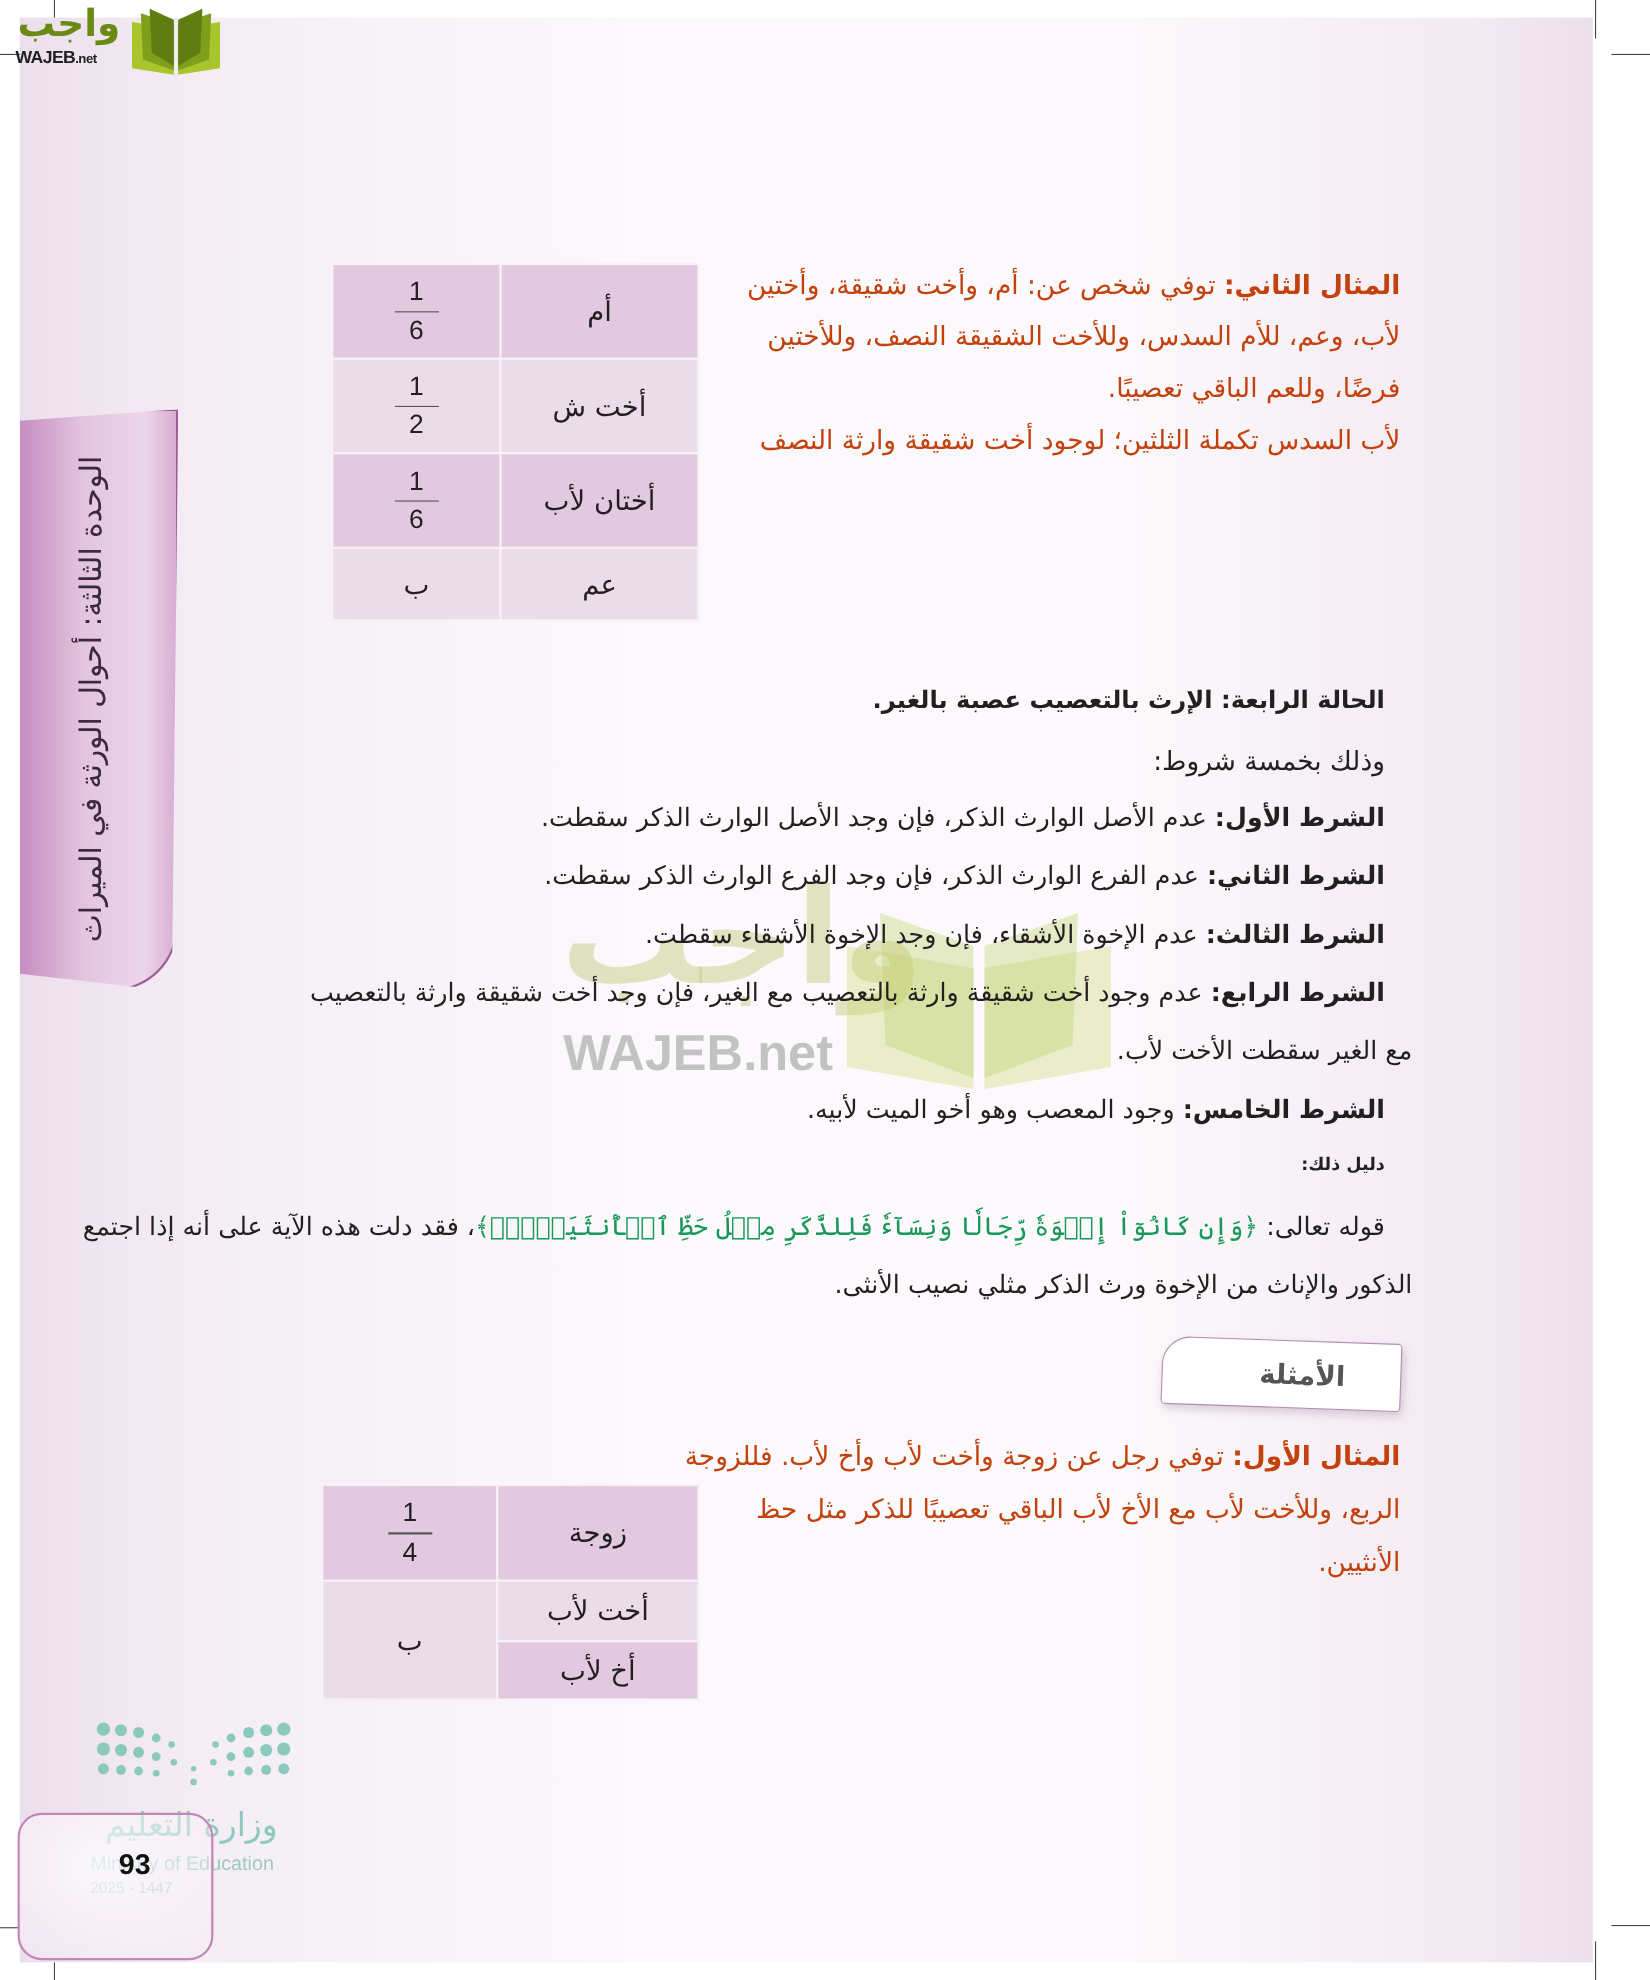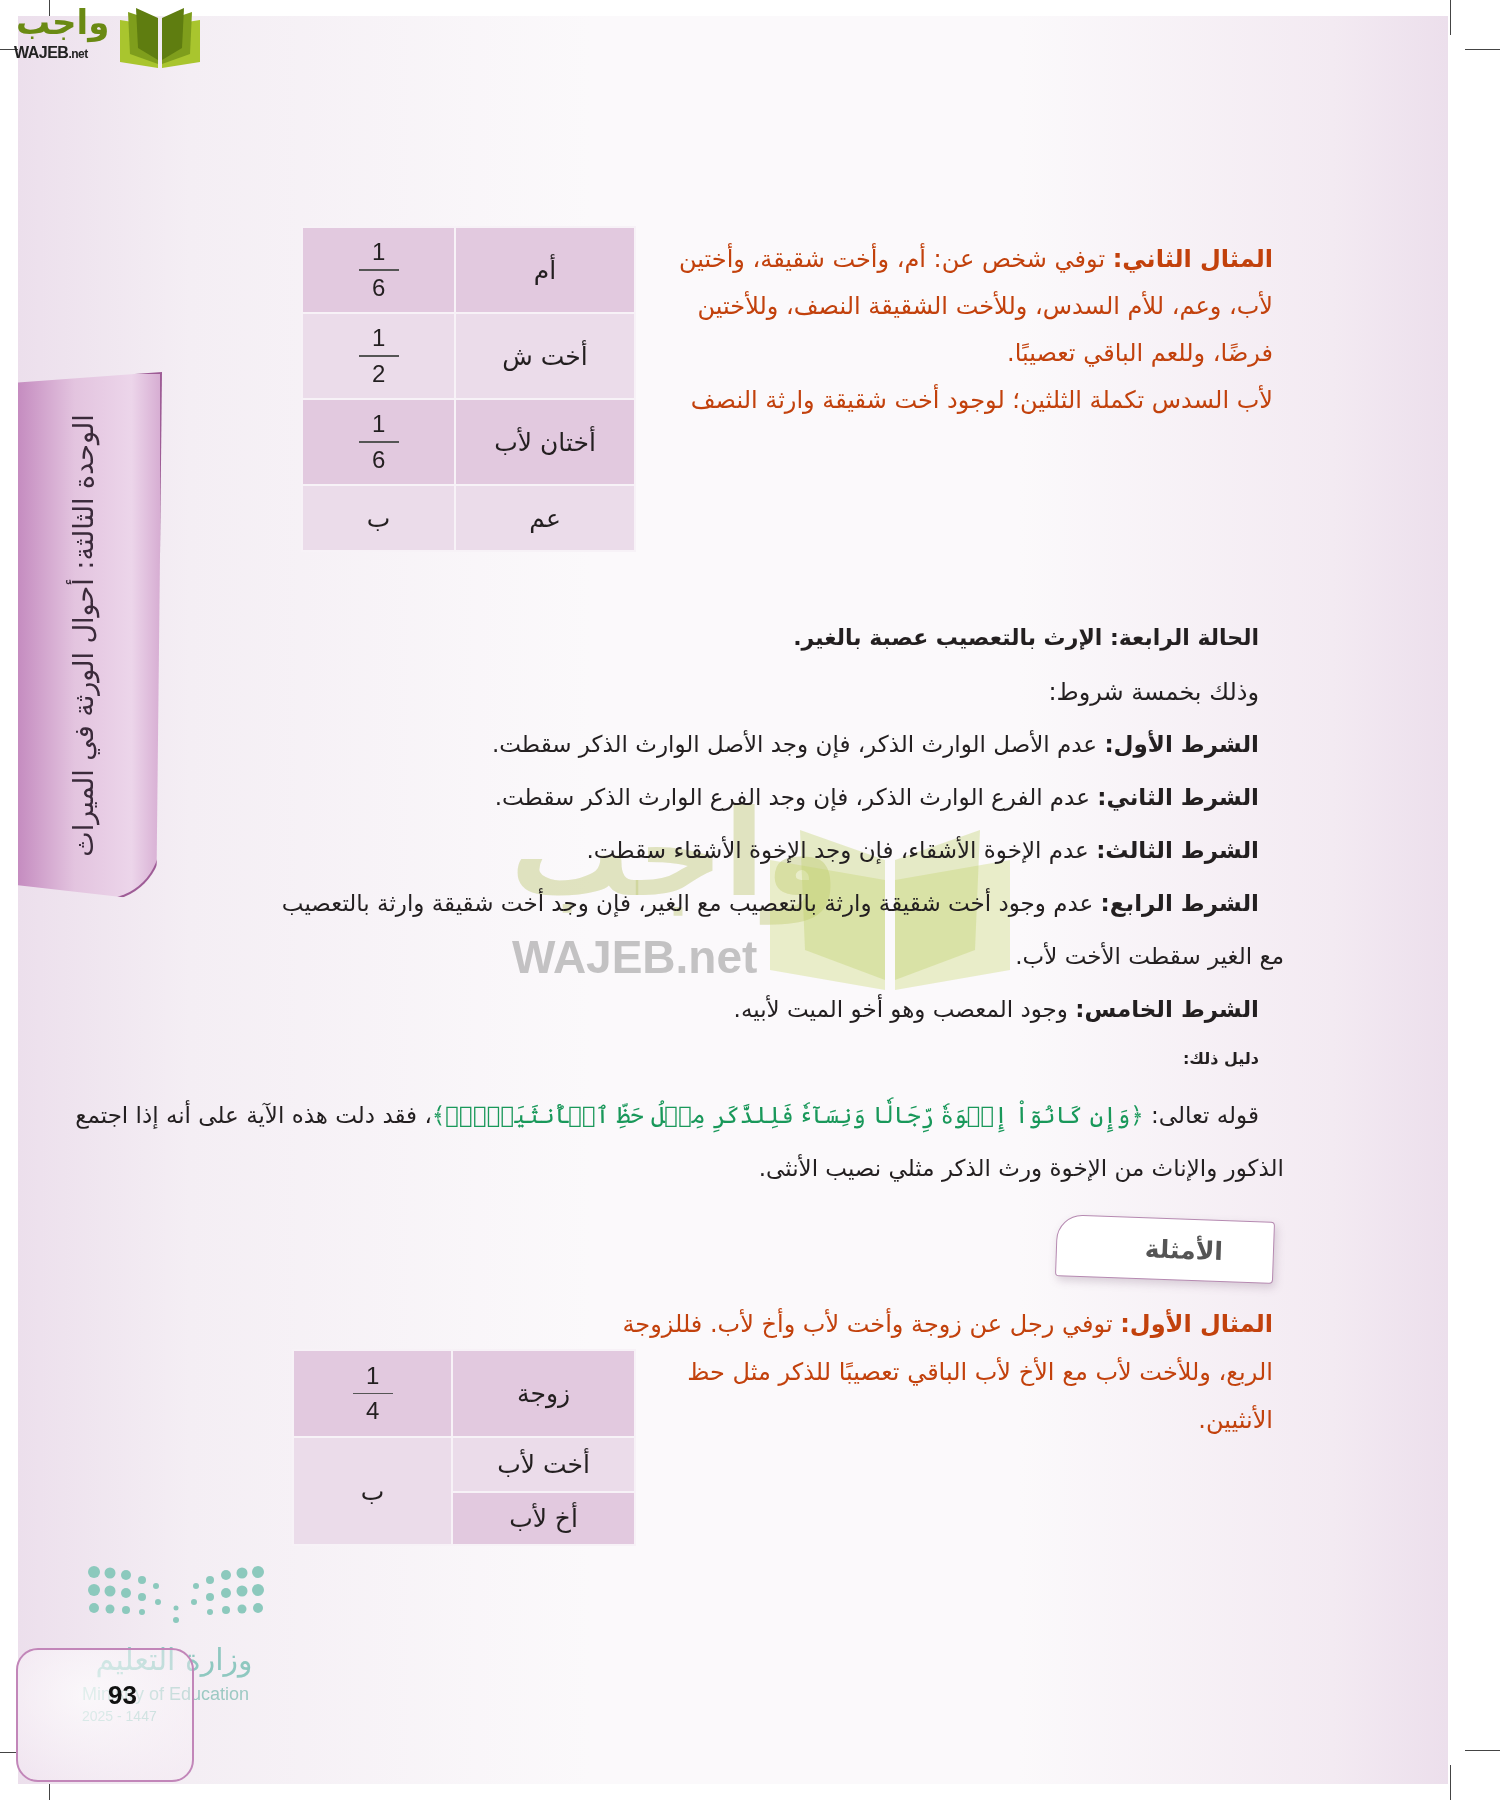--- a/index.html
+++ b/index.html
@@ -115,21 +115,21 @@
   <span>الوحدة الثالثة: أحوال الورثة في الميراث</span>
 </div>
 
 <div class="para" style="left:648px;top:236px;width:625px;">
   <div style="white-space:nowrap;"><b>المثال الثاني:</b> <span>توفي شخص عن: أم، وأخت شقيقة، وأختين</span></div>
   <div style="white-space:nowrap;">لأب، وعم، للأم السدس، وللأخت الشقيقة النصف، وللأختين</div>
   <div style="white-space:nowrap;">فرضًا، وللعم الباقي تعصيبًا.</div>
   <div style="white-space:nowrap;">لأب السدس تكملة الثلثين؛ لوجود أخت شقيقة وارثة النصف</div>
 </div>
 
-<table class="inh" style="left:301px;top:226px;width:335px;">
+<table class="inh" style="left:301px;top:239px;width:335px;">
   <tbody>
       <tr style="height:86px;">
     <td class="dark" style="width:180px;">أم</td>
     <td class="dark" style="width:153px;">
       <span class="frac">
             <span>1</span>
             <span class="bar"></span>
             <span>6</span>
           </span>
     </td>

